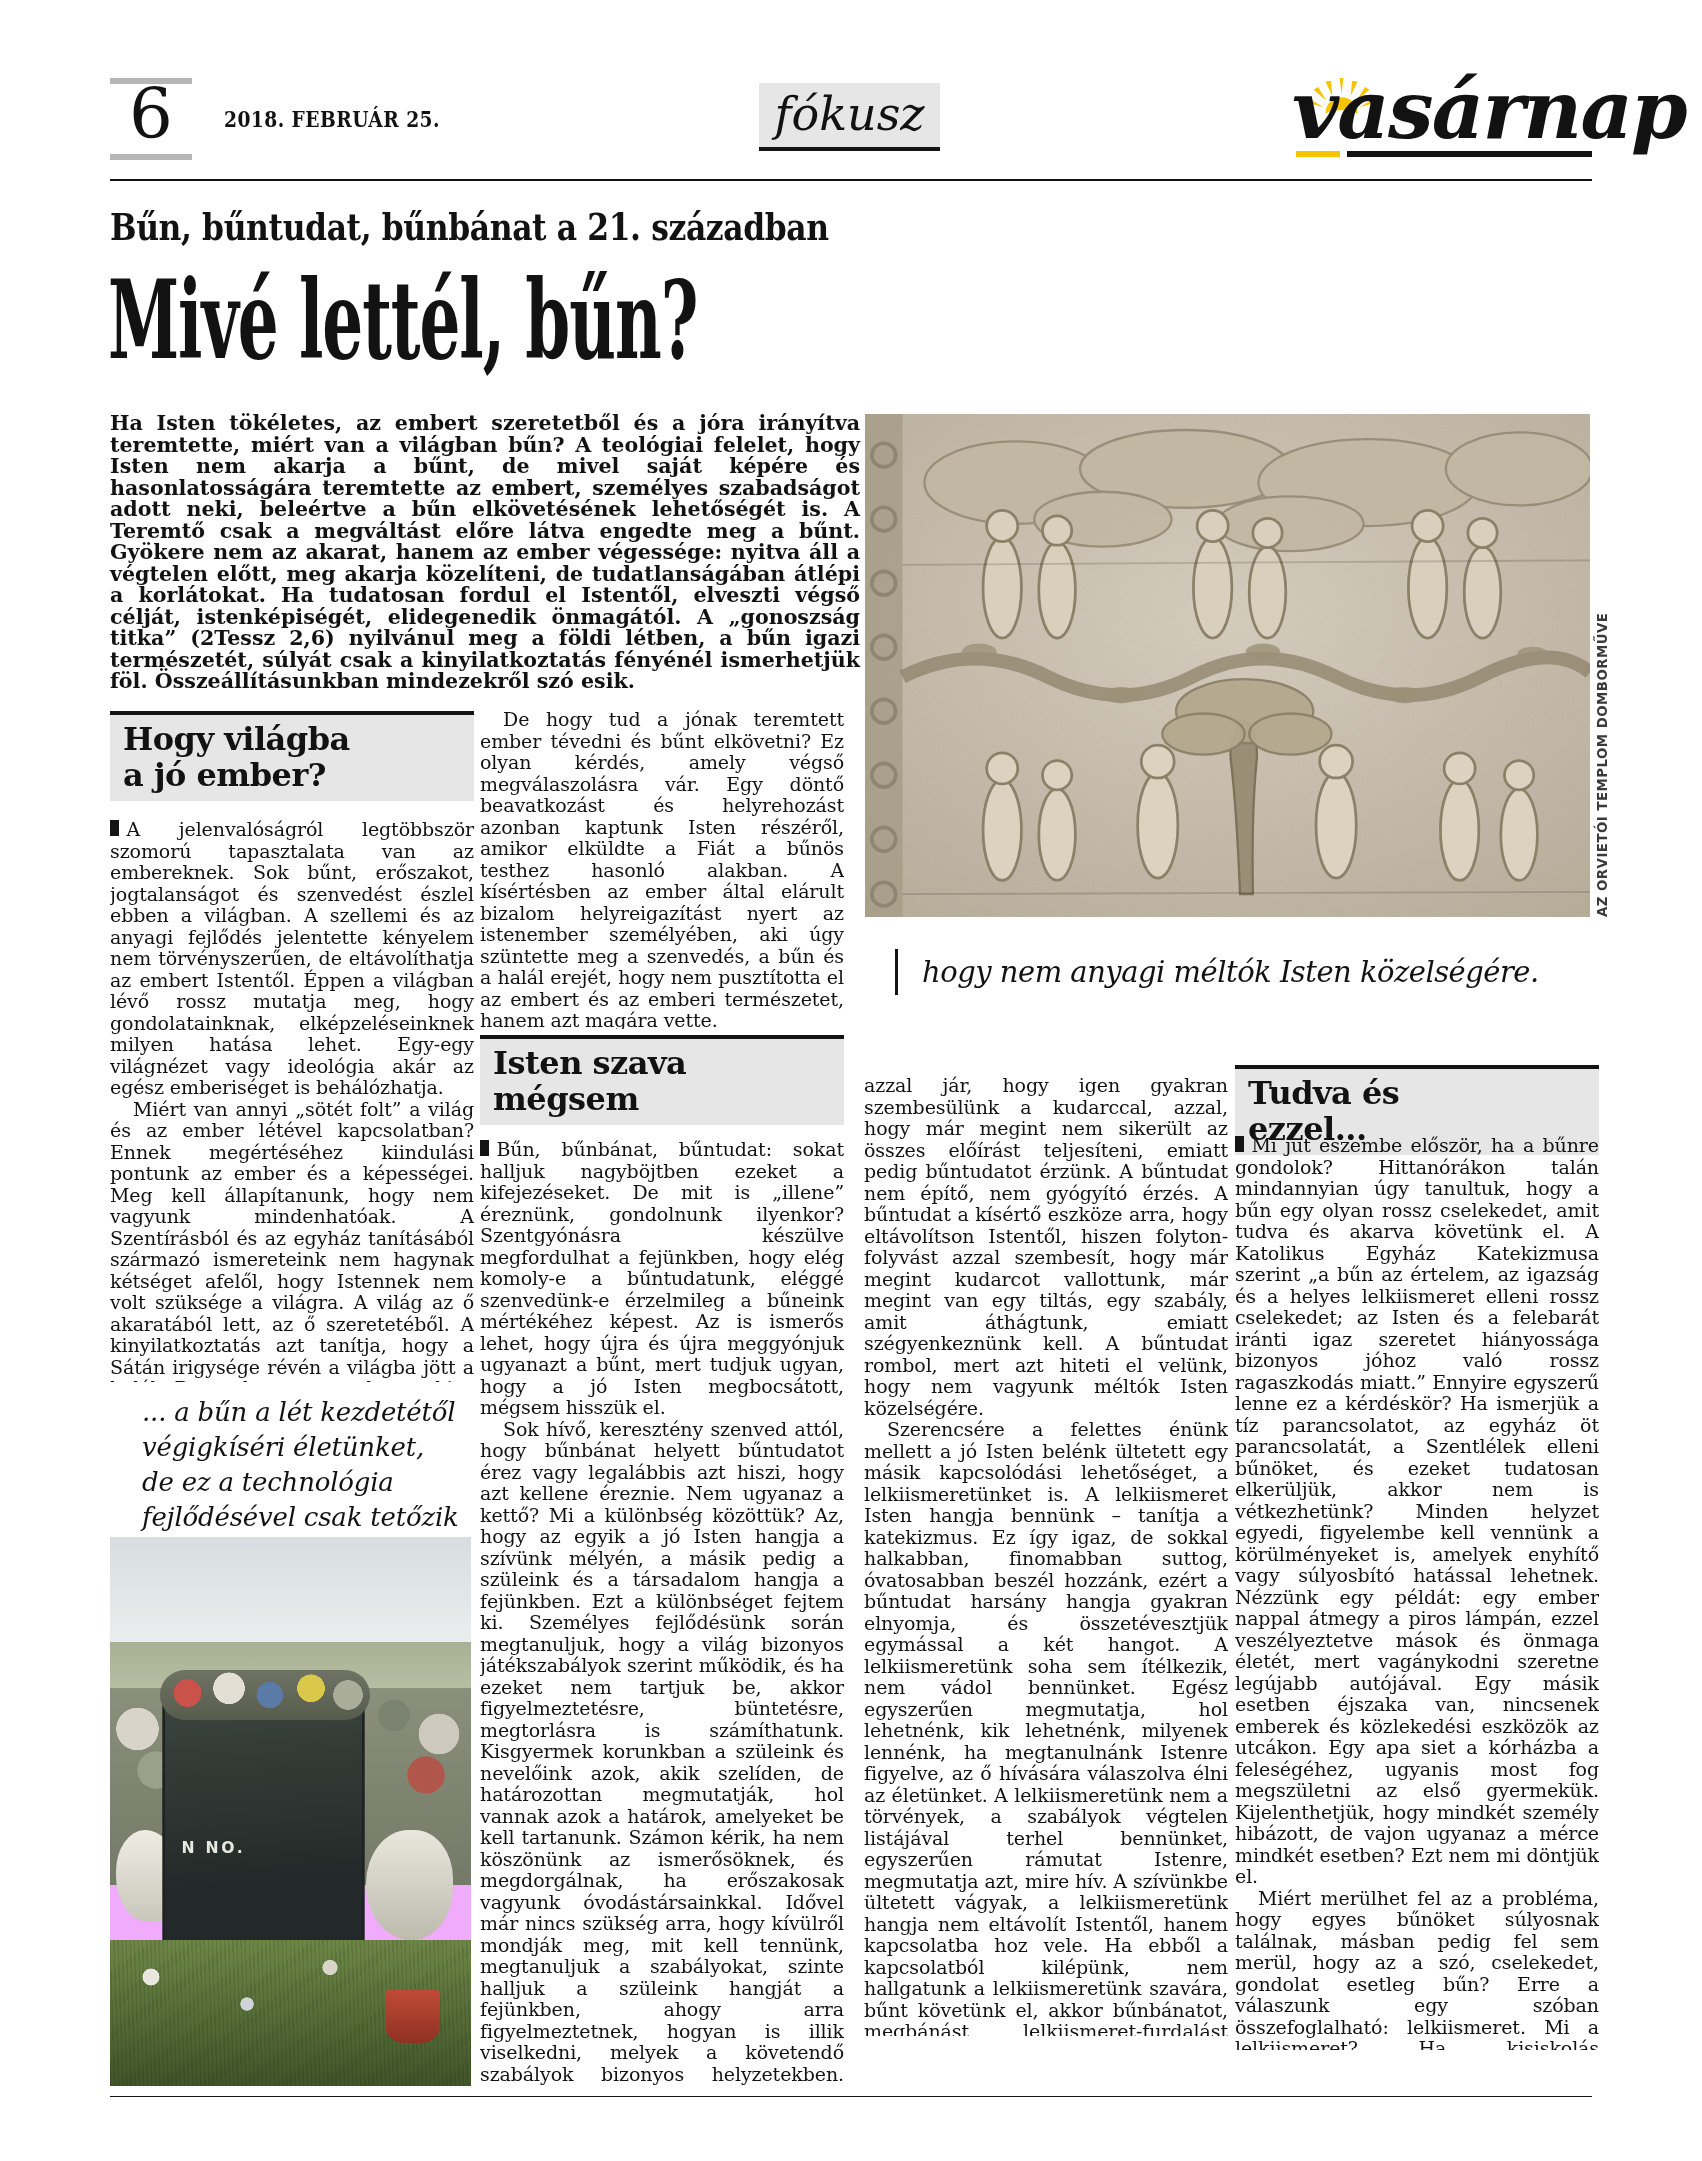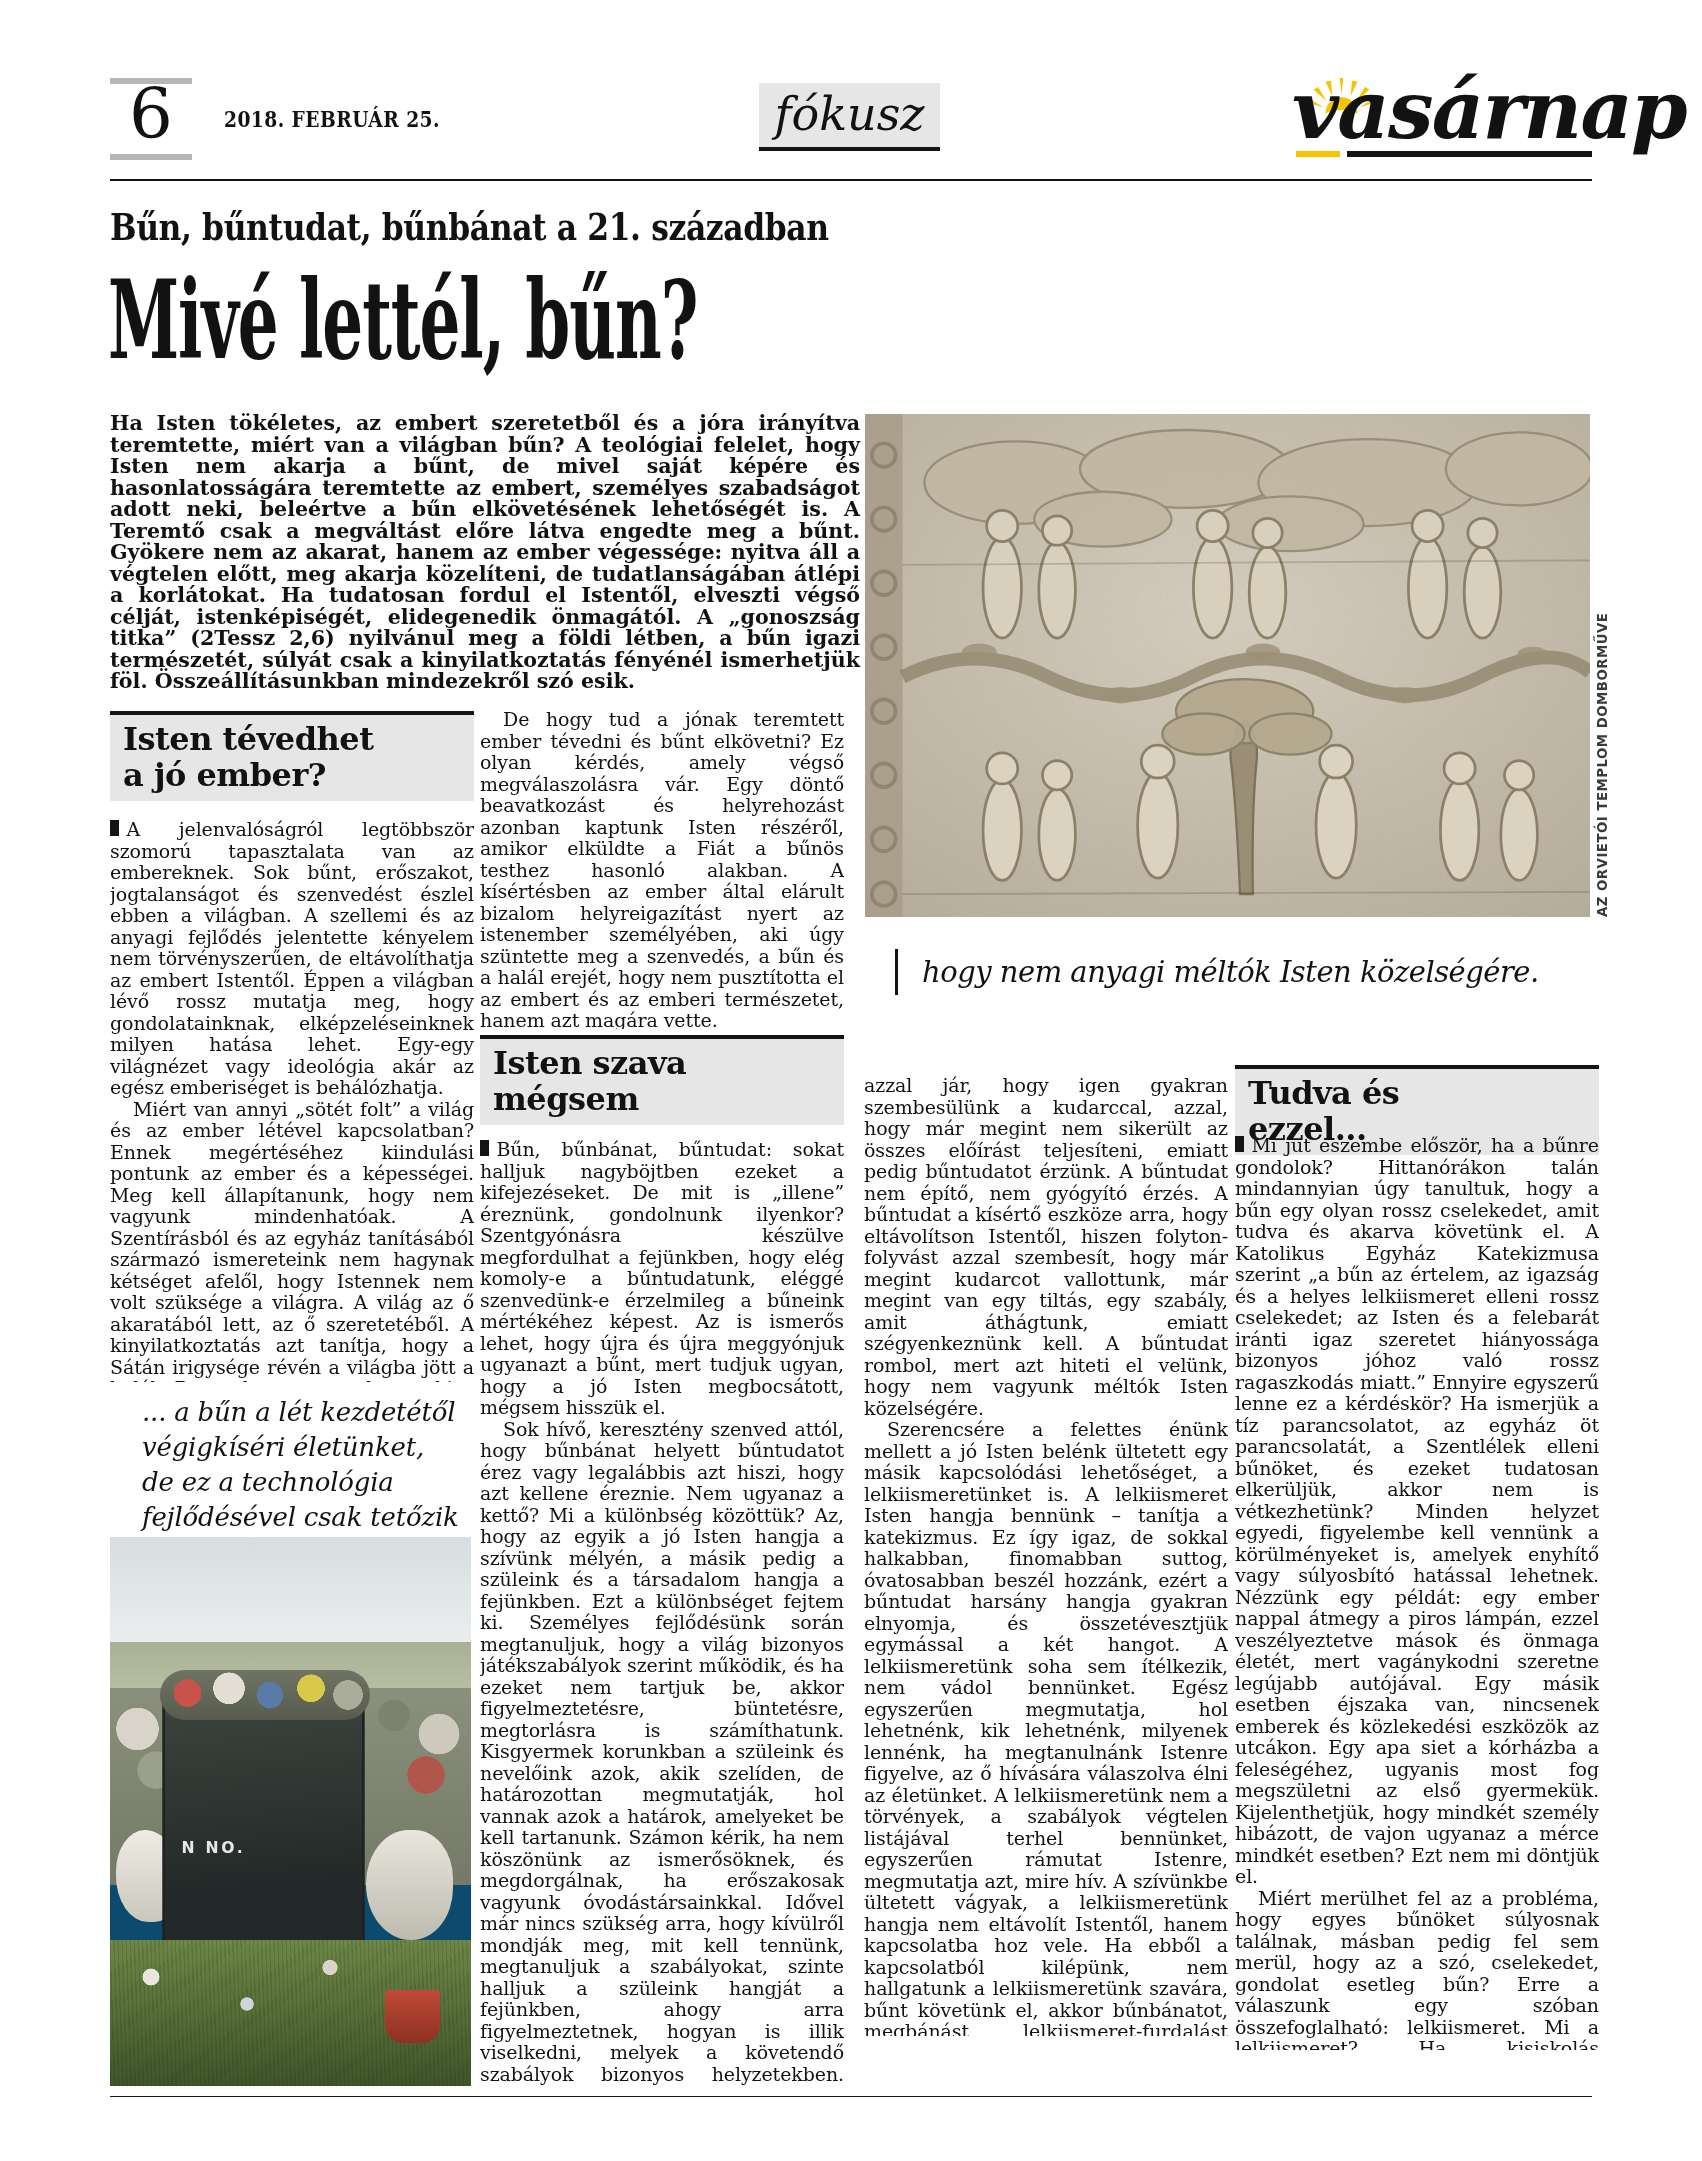--- a/index.html
+++ b/index.html
@@ -29,21 +29,21 @@
   
   .quote-center{border-left:3.2px solid #141414;padding-left:24px;}
   .quote-center .l{display:block;font-style:italic;font-size:29px;line-height:46px;letter-spacing:-0.5px;}
   .quote-left .l{display:block;font-style:italic;font-size:26px;line-height:35px;letter-spacing:-0.2px;}
   
   .relief{width:725px;height:503px;overflow:hidden;background:#c9c0af;}
   .relief svg{width:100%;height:100%;display:block;}
   .vcap{height:256px;width:20px;}
   .vcap span{display:block;writing-mode:vertical-rl;transform:rotate(180deg);font-family:"DejaVu Sans",sans-serif;font-weight:700;font-size:13.3px;letter-spacing:0.5px;color:#3a3a3a;white-space:nowrap;height:256px;text-align:left;}
   
-  .photo{width:361px;height:549px;overflow:hidden;background:#0c4a6e;}
+  .photo{width:361px;height:549px;overflow:hidden;background:#f0abfc;}
   .g-sky{position:absolute;left:0;top:0;width:361px;height:119px;background:linear-gradient(#d7dde0,#edf0f0);}
   .g-hill{position:absolute;left:0;top:105px;width:361px;height:78px;background:linear-gradient(#a9b094,#c2c7ac);}
   .g-pile{position:absolute;left:0;top:151px;width:361px;height:197px;background:
     radial-gradient(circle 21px at 27.5px 41px,#d8d4c9 0 21px,transparent 21.5px),
     radial-gradient(circle 17.4px at 73px 27.5px,#b8433a 0 17.4px,transparent 18px),
     radial-gradient(circle 19px at 119px 46px,#4a6fa5 0 19px,transparent 19.7px),
     radial-gradient(circle 16.5px at 174px 25px,#d9c84a 0 16.5px,transparent 17px),
     radial-gradient(circle 22px at 229px 41px,#e8e4da 0 22px,transparent 22.4px),
     radial-gradient(circle 15.6px at 284px 27.5px,#7b8370 0 15.6px,transparent 16px),
     radial-gradient(circle 20px at 329px 46px,#cdc9bd 0 20px,transparent 20.6px),
@@ -198,21 +198,21 @@
 </div>
 <div class="abs vcap" style="left:1595px;top:661px;">
   <span>AZ ORVIETÓI TEMPLOM DOMBORMŰVE</span>
 </div>
 
 <div class="abs quote-center" style="left:895px;top:949px;width:668px;">
   <span class="l">hogy nem anyagi méltók Isten közelségére.</span>
 </div>
 
 <div class="abs section-head" style="left:110px;top:711px;">
-  <span class="l">Isten tévedhet</span>
+  <span class="l">Hogy világba</span>
   <span class="l">a jó ember?</span>
 </div>
 <div class="abs col" style="left:110px;top:819px;height:563px;overflow:hidden;">
   <p><span class="pmark"></span><span>A jelenvalóságról legtöbbször szomorú tapasztalata van az embereknek. Sok bűnt, erőszakot, jogtalanságot és szenvedést észlel ebben a világban. A szellemi és az anyagi fejlődés jelentette kényelem nem törvényszerűen, de eltávolíthatja az embert Istentől. Éppen a világban lévő rossz mutatja meg, hogy gondolatainknak, elképzeléseinknek milyen hatása lehet. Egy-egy világnézet vagy ideológia akár az egész emberiséget is behálózhatja.</span></p>
   <p class="indent"><span>Miért van annyi „sötét folt” a világ és az ember létével kapcsolatban? Ennek megértéséhez kiindulási pontunk az ember és a képességei. Meg kell állapítanunk, hogy nem vagyunk mindenhatóak. A Szentírásból és az egyház tanításából származó ismereteink nem hagynak kétséget afelől, hogy Istennek nem volt szüksége a világra. A világ az ő akaratából lett, az ő szeretetéből. A kinyilatkoztatás azt tanítja, hogy a Sátán irigysége révén a világba jött a halál. Becsaphatta az embert, aki – mivel nemcsak lélek, hanem sebezhető test is – Isten döntése és elgondolása ellen lépett fel.</span></p>
 </div>
 <div class="abs quote-left" style="left:142px;top:1395px;width:339px;">
   <span class="l">... a bűn a lét kezdetétől</span>
   <span class="l">végigkíséri életünket,</span>
   <span class="l">de ez a technológia</span>

